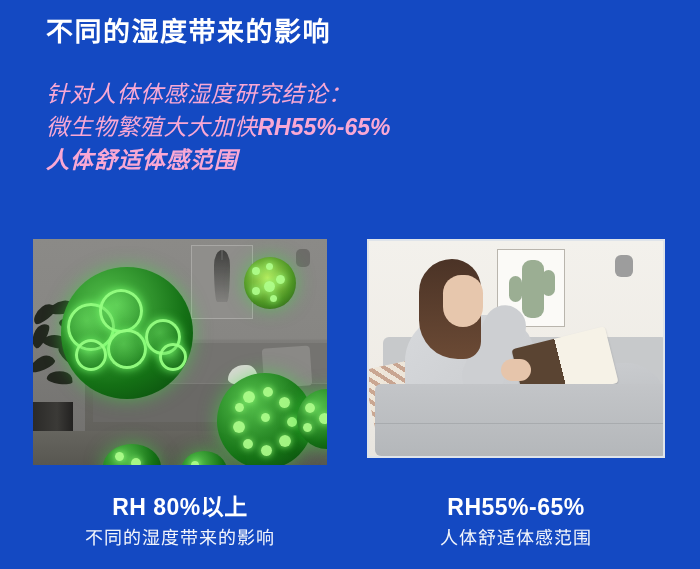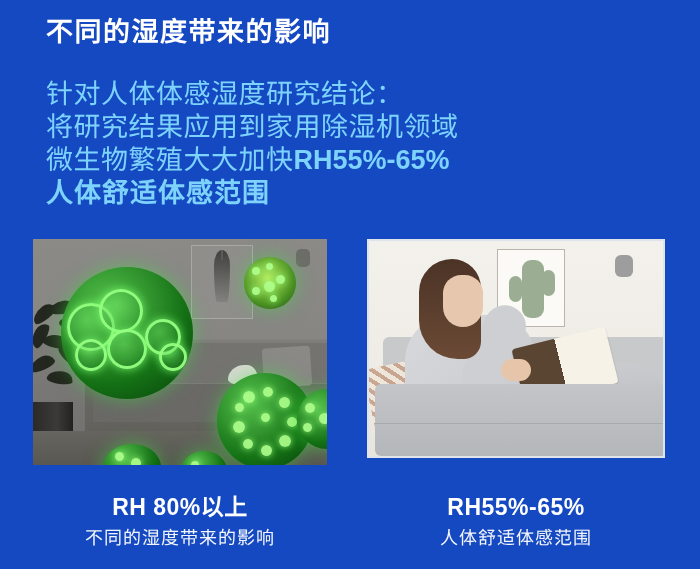--- a/index.html
+++ b/index.html
@@ -31,25 +31,26 @@
     letter-spacing: 1.5px;
     line-height: 1.25;
     white-space: nowrap;
   }
 
   
   .body-copy {
     position: absolute;
     left: 46px;
     top: 78px;
-    color: #7dd3fc;
-    font-size: 27px;
+    color: #f9a8d4;
+    font-size: 23px;
     line-height: 33px;
     letter-spacing: 0.5px;
     white-space: nowrap;
+    font-style: italic;
   }
   .body-copy .line { display: block; }
   .body-copy .bold { font-weight: bold; letter-spacing: 0px; }
   .body-copy .line-bold { font-weight: bold; letter-spacing: 1px; }
 
   
   .photo-row {
     position: absolute;
     left: 0;
     top: 239px;
@@ -349,21 +350,20 @@
 </style>
 </head>
 <body>
 
 <div class="poster">
 
   <div class="headline">不同的湿度带来的影响</div>
 
   <div class="body-copy">
     <span class="line">针对人体体感湿度研究结论：</span>
-    <span class="line">将研究结果应用到家用除湿机领域</span>
     <span class="line"><span>微生物繁殖大大加快</span><span class="bold">RH55%-65%</span></span>
     <span class="line line-bold">人体舒适体感范围</span>
   </div>
 
   <div class="photo-row">
 
     <div class="photo-frame photo-left">
       <div class="scene dim-room">
         <div class="wall-art"></div>
         <div class="wall-knob"></div>

